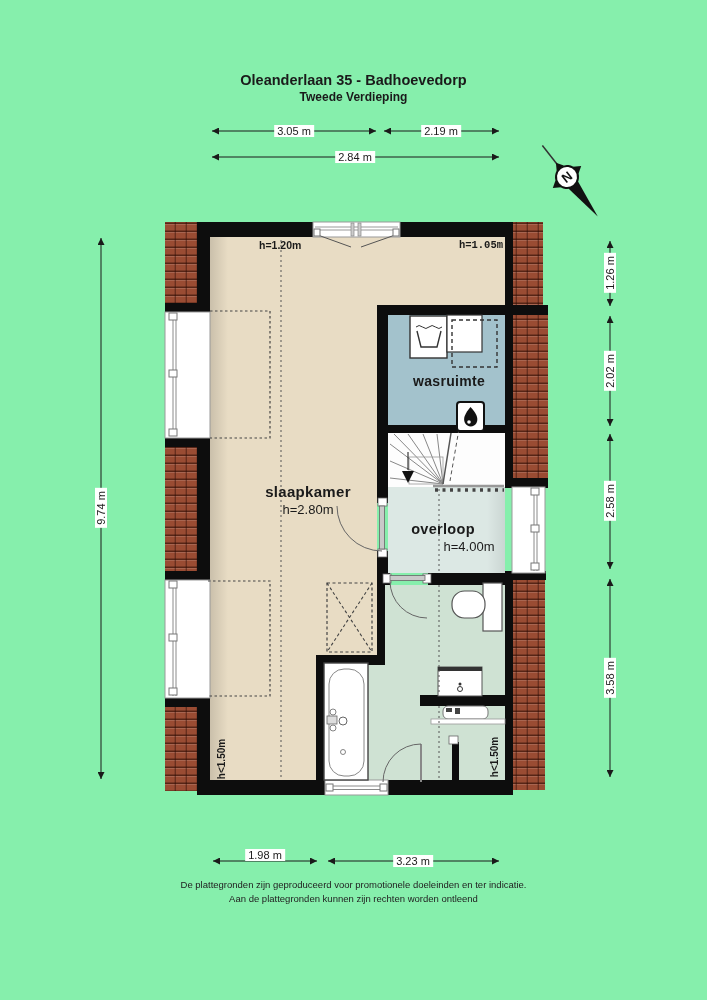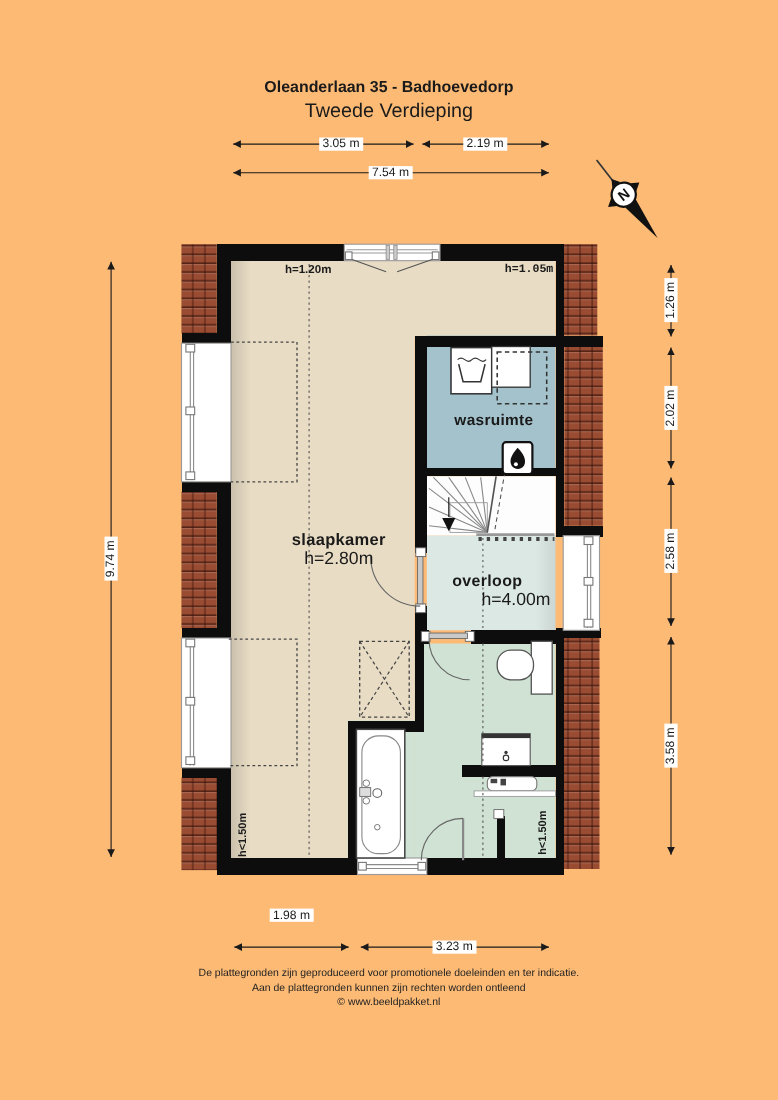--- a/index.html
+++ b/index.html
@@ -1,28 +1,28 @@
 <!DOCTYPE html>
 <html><head>
 <meta charset="utf-8">
 <style>
   html,body{margin:0;padding:0;background:#fff;}
-  #canvas{position:relative;width:707px;height:1000px;background:#fdba74;overflow:hidden;
+  #canvas{position:relative;width:707px;height:1000px;background:#86efac;overflow:hidden;
           font-family:"Liberation Sans","DejaVu Sans",sans-serif;color:#1a1a1a;}
   svg{position:absolute;left:0;top:0;}
   .title-wrap{position:absolute;left:0;top:72px;width:707px;text-align:center;}
   .title1{font-size:14.5px;font-weight:bold;}
-  .title2{font-size:18px;font-weight:normal;margin-top:2px;}
+  .title2{font-size:12px;font-weight:bold;margin-top:2px;}
   .lbl{position:absolute;transform:translate(-50%,-50%);white-space:nowrap;}
   .lbll{position:absolute;transform:translate(0,-50%);white-space:nowrap;margin-left:46px;}
   .lblr{position:absolute;transform:translate(-100%,-50%);white-space:nowrap;font-family:Liberation Mono, monospace;}
   .rot{transform:translate(-50%,-50%) rotate(-90deg);}
   .dim{font-size:11px;background:#fff;padding:0 3px;}
   .room{font-size:15px;letter-spacing:.3px;font-weight:bold;}
-  .roomh{font-size:16px;}
+  .roomh{font-size:13px;}
   .hnote{font-size:10.5px;font-weight:bold;}
   .hside{font-size:10px;font-weight:bold;}
   .footer{position:absolute;left:0;top:878px;width:707px;text-align:center;
           font-size:9.5px;line-height:13.5px;color:#222;}
   .walls rect{shape-rendering:crispEdges;}
 </style>
 </head>
 <body>
 
 <div id="canvas">
@@ -261,24 +261,24 @@
       <line x1="213" y1="861" x2="317" y2="861" marker-start="url(#arr)" marker-end="url(#arr)"></line>
       <line x1="328" y1="861" x2="499" y2="861" marker-start="url(#arr)" marker-end="url(#arr)"></line>
       <line x1="101" y1="238" x2="101" y2="779" marker-start="url(#arr)" marker-end="url(#arr)"></line>
       <line x1="610" y1="241" x2="610" y2="306" marker-start="url(#arr)" marker-end="url(#arr)"></line>
       <line x1="610" y1="316" x2="610" y2="426" marker-start="url(#arr)" marker-end="url(#arr)"></line>
       <line x1="610" y1="434" x2="610" y2="569" marker-start="url(#arr)" marker-end="url(#arr)"></line>
       <line x1="610" y1="579" x2="610" y2="777" marker-start="url(#arr)" marker-end="url(#arr)"></line>
     </g>
   </svg>
 
-  <span class="lbl dim" style="left:310px;top:131px">3.05 m</span>
+  <span class="lbl dim" style="left:294px;top:131px">3.05 m</span>
   <span class="lbl dim" style="left:441px;top:131px">2.19 m</span>
-  <span class="lbl dim" style="left:355px;top:157px">7.54 m</span>
-  <span class="lbl dim" style="left:265px;top:832px">1.98 m</span>
+  <span class="lbl dim" style="left:355px;top:157px">2.84 m</span>
+  <span class="lbl dim" style="left:265px;top:855px">1.98 m</span>
   <span class="lbl dim" style="left:413px;top:861px">3.23 m</span>
   <span class="lbl dim rot" style="left:101px;top:508px">9.74 m</span>
   <span class="lbl dim rot" style="left:610px;top:273px">1.26 m</span>
   <span class="lbl dim rot" style="left:610px;top:371px">2.02 m</span>
   <span class="lbl dim rot" style="left:610px;top:501px">2.58 m</span>
   <span class="lbl dim rot" style="left:610px;top:678px">3.58 m</span>
 
   <span class="lbll hnote" style="left:213px;top:245px">h=1.20m</span>
   <span class="lblr hnote" style="left:503px;top:245px">h=1.05m</span>
   <span class="lbl hside rot" style="left:221px;top:759px">h&lt;1.50m</span>
@@ -286,16 +286,15 @@
 
   <span class="lbl room" style="left:308px;top:491px">slaapkamer</span>
   <span class="lbl roomh" style="left:308px;top:509px">h=2.80m</span>
   <span class="lbl room" style="font-size:14px;left:449px;top:381px">wasruimte</span>
   <span class="lbl room" style="font-size:14.5px;left:443px;top:529px">overloop</span>
   <span class="lbl roomh" style="left:469px;top:546px">h=4.00m</span>
 
   <div class="footer">
     <div>De plattegronden zijn geproduceerd voor promotionele doeleinden en ter indicatie.</div>
     <div>Aan de plattegronden kunnen zijn rechten worden ontleend</div>
-    <div>© www.beeldpakket.nl</div>
   </div>
 
 </div>
 
 </body></html>

